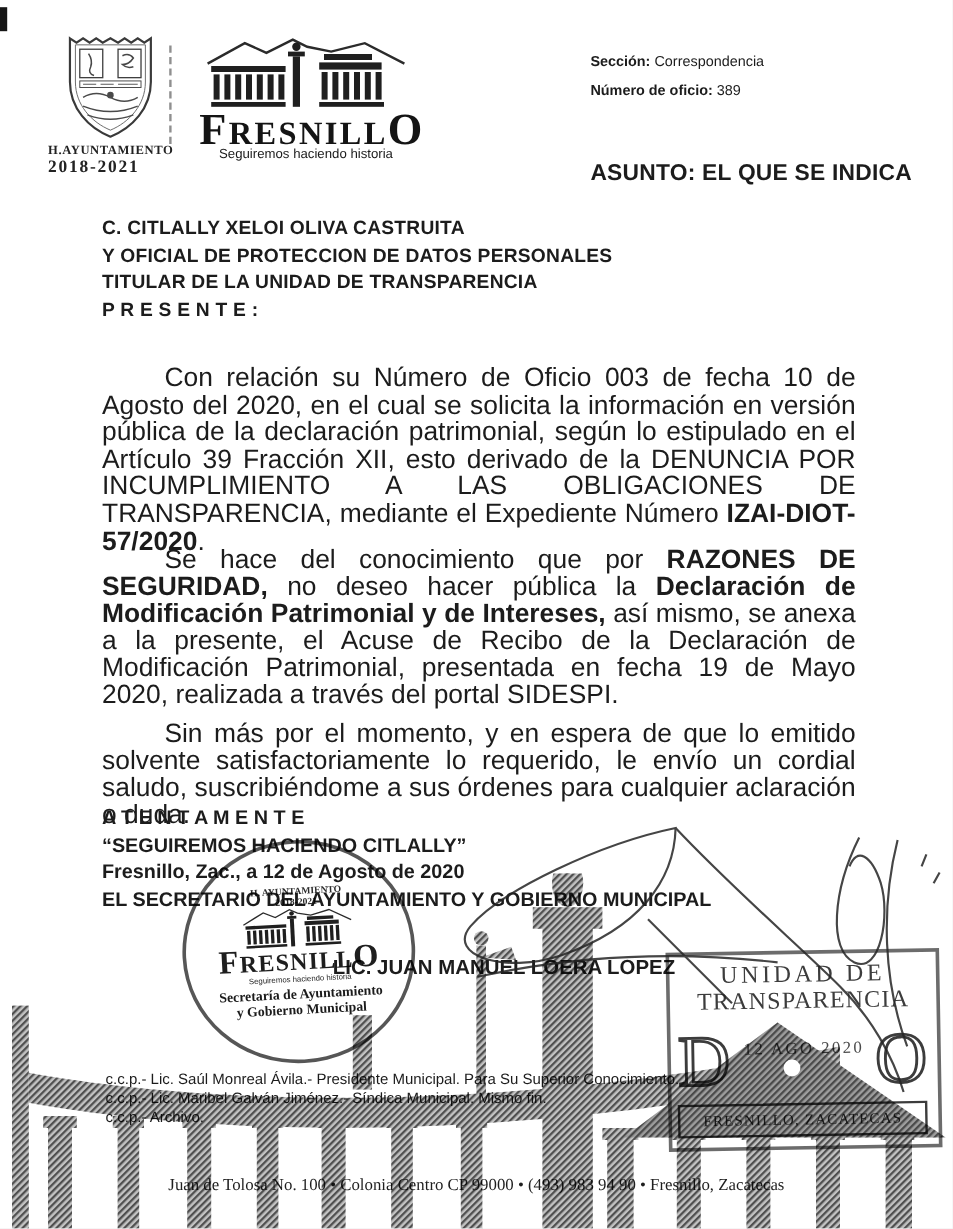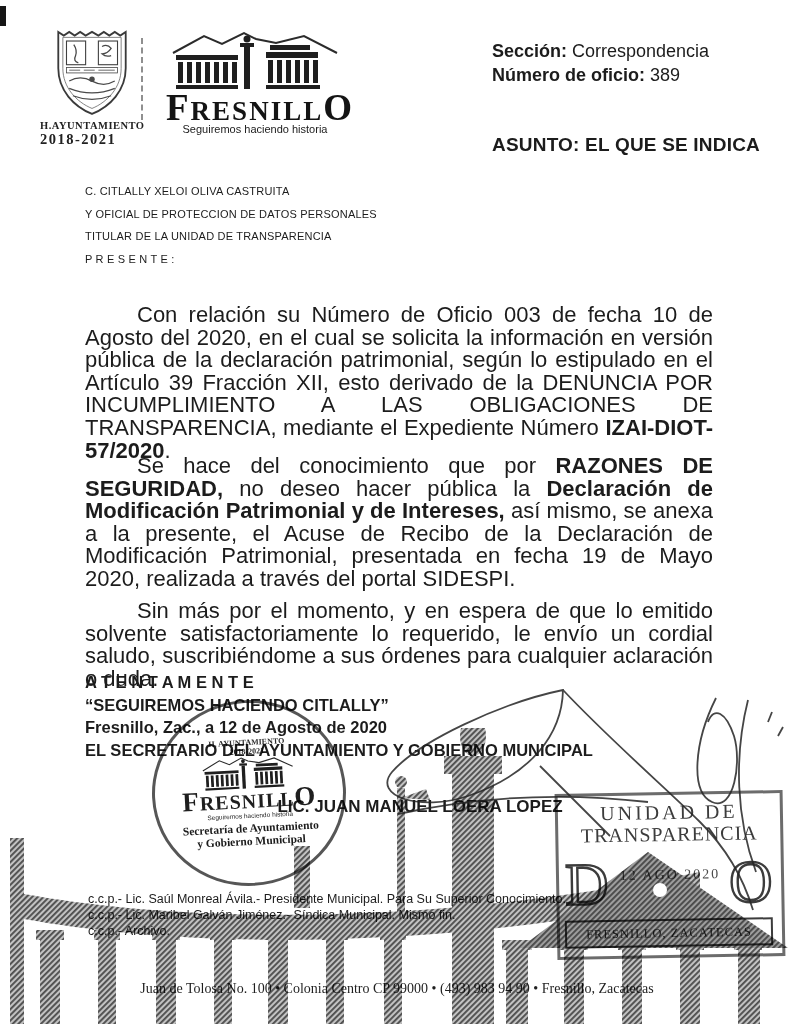--- a/index.html
+++ b/index.html
@@ -22,24 +22,24 @@
 
   .divider-dashed{left:141px;top:38px;height:82px;width:0;border-left:2px dashed #8f8f8f;}
 
   
   .logo{left:166px;top:30px;width:178px;text-align:center;}
   .logo-name{font-family:"Liberation Serif",serif;font-weight:600;font-size:27px;line-height:30px;letter-spacing:2px;color:#141414;margin-top:-3px;}
   .logo-name .cap{font-size:37px;}
   .logo-tag{font-size:11px;color:#1a1a1a;margin-top:-3px;}
 
   
-  .meta{left:492px;top:40px;font-size:18px;line-height:23.5px;}
+  .meta{left:492px;top:40px;font-size:12px;line-height:23.5px;}
   .asunto{left:492px;top:134px;font-size:19px;font-weight:bold;letter-spacing:.2px;}
 
-  .recipient{left:85px;top:180px;font-size:11px;font-weight:normal;line-height:22.5px;letter-spacing:.2px;}
+  .recipient{left:85px;top:180px;font-size:16px;font-weight:bold;line-height:22.5px;letter-spacing:.2px;}
 
   .par{left:85px;width:628px;font-size:22px;line-height:22.6px;text-align:justify;text-indent:52px;z-index:2;margin-top:28px;}
   .p1{top:276px;} .p2{top:427px;} .p3{top:572px;}
 
   .sigblock{left:85px;top:671px;width:628px;text-align:left;font-weight:bold;font-size:16.5px;line-height:22.5px;z-index:2;}
   .sig-name{left:120px;top:797px;width:600px;text-align:center;font-weight:bold;font-size:17px;z-index:2;}
 
   .ccp{left:88px;top:891px;font-size:12.5px;line-height:16px;z-index:2;}
 
   .footer{left:0;top:981px;width:794px;text-align:center;font-family:"Liberation Serif",serif;font-size:14px;color:#1f1f1f;z-index:2;}

